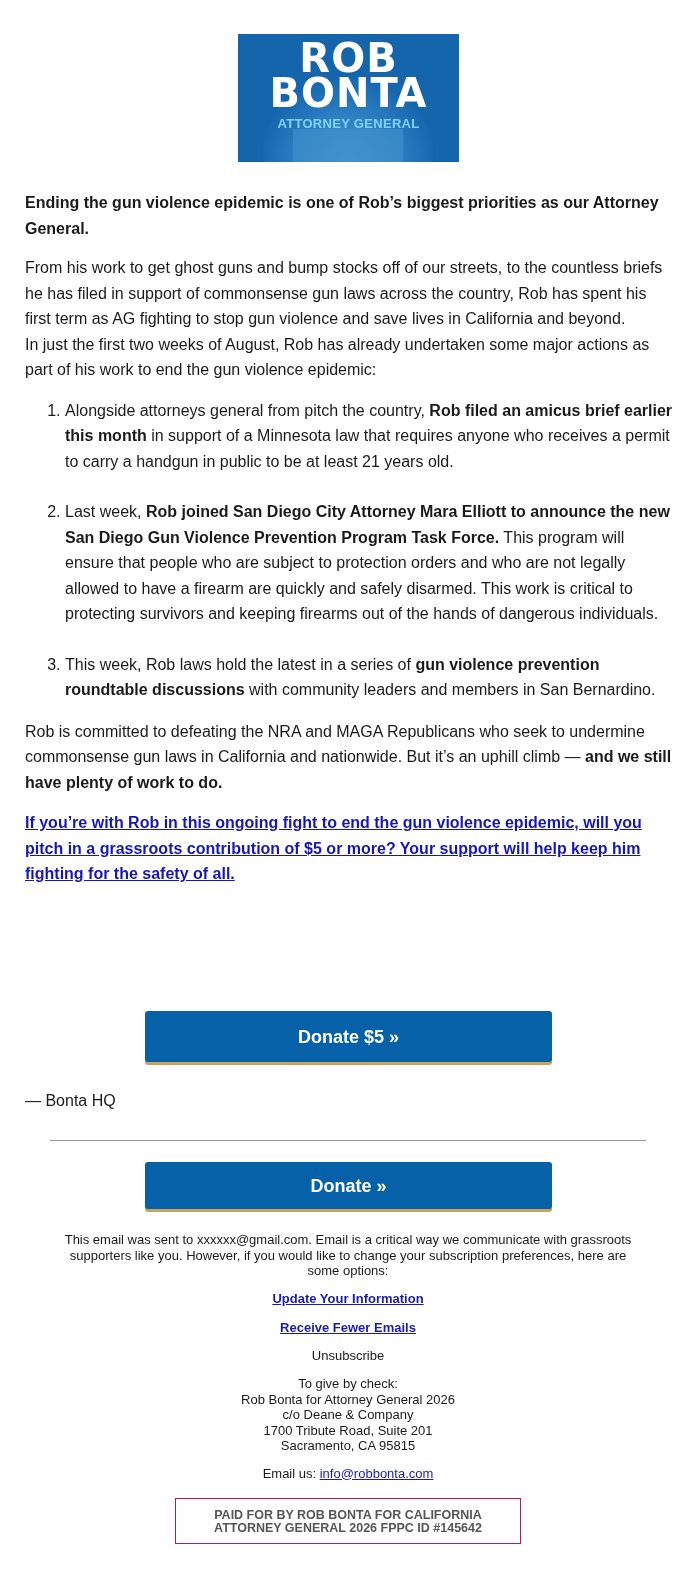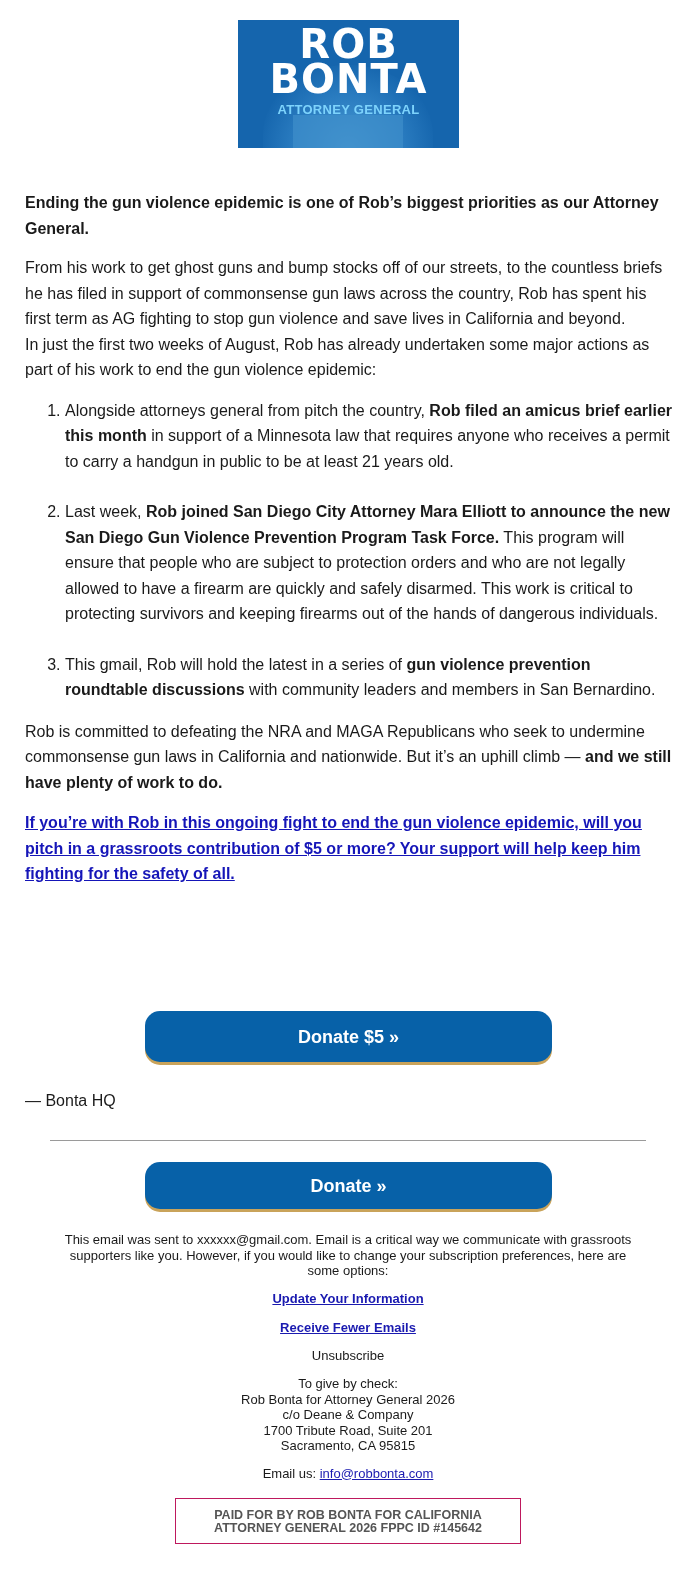--- a/index.html
+++ b/index.html
@@ -3,21 +3,21 @@
   <meta charset="utf-8">
   <style>
     html, body { margin: 0; padding: 0; background: #ffffff; }
     body {
       width: 700px;
       font-family: "Liberation Sans", sans-serif;
       color: #1a1a1a;
     }
     .wrap { width: 700px; position: relative; }
     .logo-box {
-      position: absolute; left: 238px; top: 20px; width: 221px; height: 128px;
+      position: absolute; left: 238px; top: 34px; width: 221px; height: 128px;
       background: #1565ad;
       overflow: hidden;
     }
     .logo-glow {
       position: absolute; left: 25px; top: 45px; width: 170px; height: 140px;
       border-radius: 50% 50% 0 0;
       background: radial-gradient(ellipse at 50% 60%, #4a9ad3 0%, #2a7cc0 45%, rgba(21,101,173,0) 75%);
     }
     .logo-step {
       position: absolute; left: 55px; top: 95px; width: 110px; height: 33px;
@@ -42,21 +42,21 @@
     .p2 { margin-top: 0; }
     ol { margin: 15px 0 0 0; padding: 0 0 0 40px; }
     ol li { font-size: 16px; line-height: 25.5px; margin-bottom: 25px; }
     ol li:last-child { margin-bottom: 0; }
     b { font-weight: bold; }
     .p3 { margin-top: 16px; }
     .p-cta { margin-top: 15px; font-weight: bold; }
     .p-cta a { color: #1515b8; text-decoration: underline; }
     .btn {
       display: block; width: 407px; height: 51px;
-      background: #0761a8; color: #ffffff; border-radius: 15px;
+      background: #0761a8; color: #ffffff; border-radius: 3px;
       box-shadow: 0 3px 0 #c9a35a;
       text-align: center; font-weight: bold; font-size: 18px; line-height: 52px;
       text-decoration: none; cursor: pointer;
     }
     .btn1 { position: absolute; left: 145px; top: 1011px; }
     .btn2 { position: absolute; left: 145px; top: 1162px; height: 47px; line-height: 48px; }
     .signoff { position: absolute; left: 25px; top: 1090px; font-size: 16px; line-height: 22px; }
     .divider { position: absolute; left: 50px; top: 1140px; width: 596px; height: 0; border-top: 1px solid #9a9a9a; }
     .footer {
       position: absolute; left: 60px; top: 1232px; width: 576px;
@@ -89,21 +89,21 @@
   </div>
 
   <div class="content">
     <p class="p-intro">Ending the gun violence epidemic is one of Rob’s biggest priorities as our Attorney General.</p>
     <p class="p1">From his work to get ghost guns and bump stocks off of our streets, to the countless briefs he has filed in support of commonsense gun laws across the country, Rob has spent his first term as AG fighting to stop gun violence and save lives in California and beyond.</p>
     <p class="p2">In just the first two weeks of August, Rob has already undertaken some major actions as part of his work to end the gun violence epidemic:</p>
 
     <ol>
       <li><span>Alongside attorneys general from pitch the country, </span><b>Rob filed an amicus brief earlier this month</b><span> in support of a Minnesota law that requires anyone who receives a permit to carry a handgun in public to be at least 21 years old.</span></li>
       <li><span>Last week, </span><b>Rob joined San Diego City Attorney Mara Elliott to announce the new San Diego Gun Violence Prevention Program Task Force.</b><span> This program will ensure that people who are subject to protection orders and who are not legally allowed to have a firearm are quickly and safely disarmed. This work is critical to protecting survivors and keeping firearms out of the hands of dangerous individuals.</span></li>
-      <li><span>This gmail, Rob will hold the latest in a series of </span><b>gun violence prevention roundtable discussions</b><span> with community leaders and members in San Bernardino.</span></li>
+      <li><span>This week, Rob laws hold the latest in a series of </span><b>gun violence prevention roundtable discussions</b><span> with community leaders and members in San Bernardino.</span></li>
     </ol>
 
     <p class="p3"><span>Rob is committed to defeating the NRA and MAGA Republicans who seek to undermine commonsense gun laws in California and nationwide. But it’s an uphill climb — </span><b>and we still have plenty of work to do.</b></p>
 
     <p class="p-cta"><a href="#">If you’re with Rob in this ongoing fight to end the gun violence epidemic, will you pitch in a grassroots contribution of $5 or more? Your support will help keep him fighting for the safety of all.</a></p>
   </div>
 
   <a href="#" class="btn btn1">Donate $5 »</a>
 
   <div class="signoff">— Bonta HQ</div>

